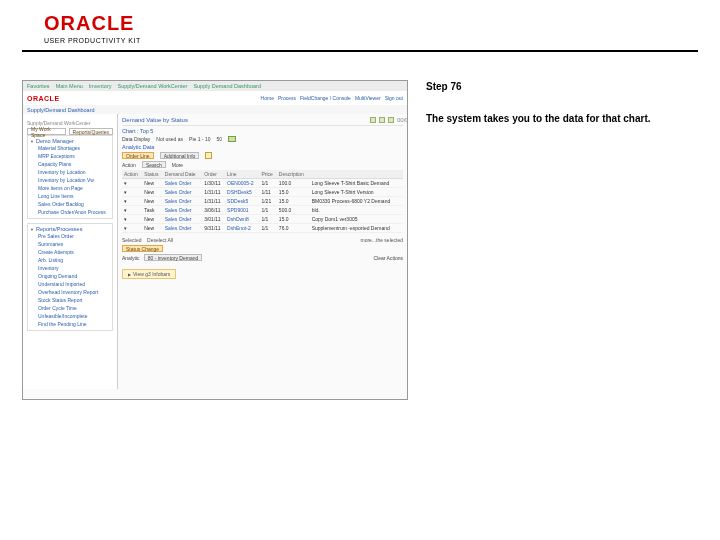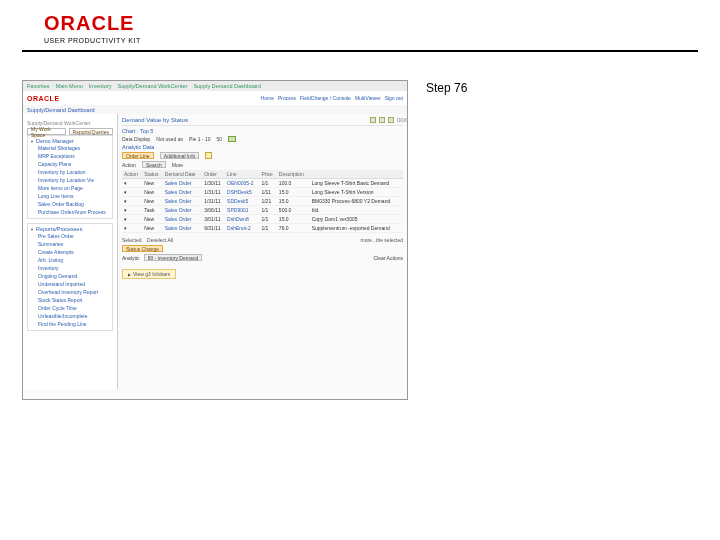--- a/index.html
+++ b/index.html
@@ -36,21 +36,21 @@
     text-align: right;
     font-size: 14px;
     padding-top: 2px;
   }
   .content {
     display: flex;
     padding: 28px 22px 0 22px;
     gap: 18px;
   }
   .screenshot-col { flex: 0 0 386px; }
-  .text-col { flex: 1; font-size: 12px; line-height: 1.35; }
+  .text-col { flex: 1; font-size: 10px; line-height: 1.35; font-weight: bold; }
   .step { margin-bottom: 18px; }
 
   
   .app {
     width: 386px;
     height: 320px;
     border: 1px solid #999;
     background: #fafafa;
     font-size: 5.5px;
     color: #555;
@@ -288,14 +288,15 @@
             <span class="view-tab">View   g3   Infobars</span>
           </div>
         </div>
       </div>
     </div>
 
   </div>
 
   <div class="text-col">
     <div class="step">Step 76</div>
+    <div>The system takes you to the data for that chart.</div>
   </div>
 </div>
 
 </body></html>

